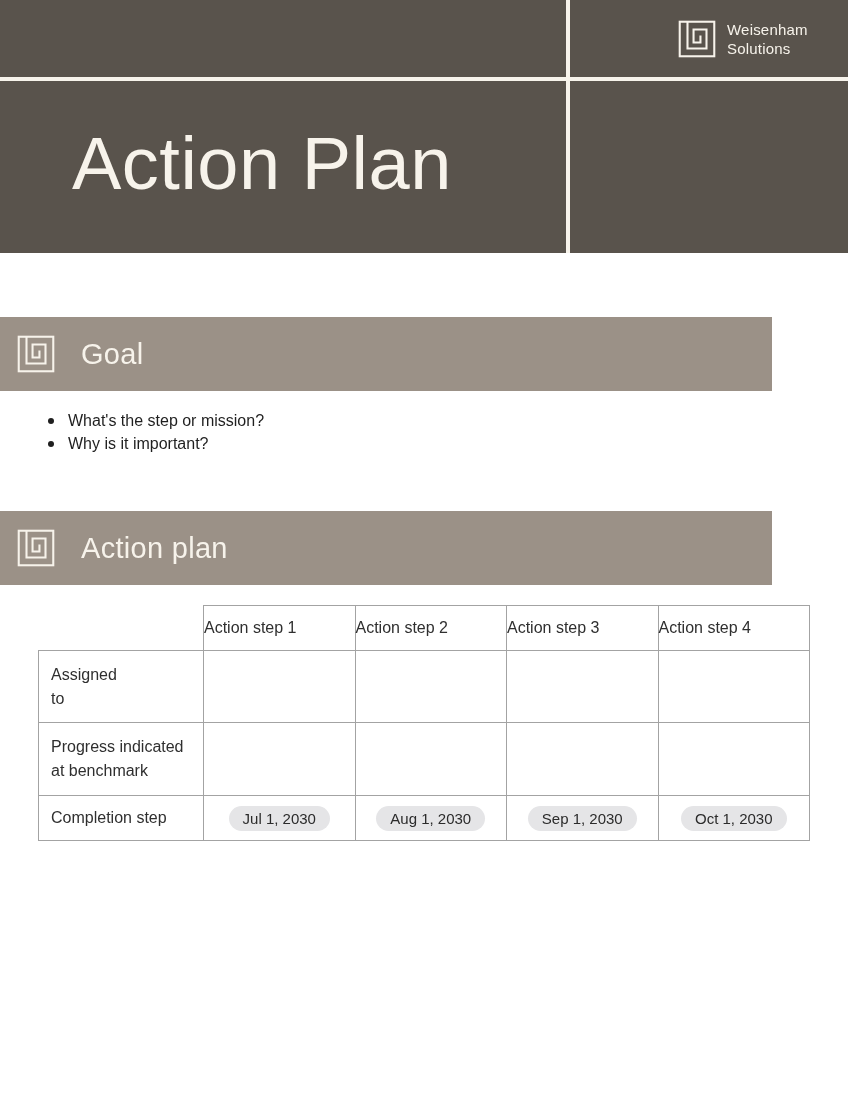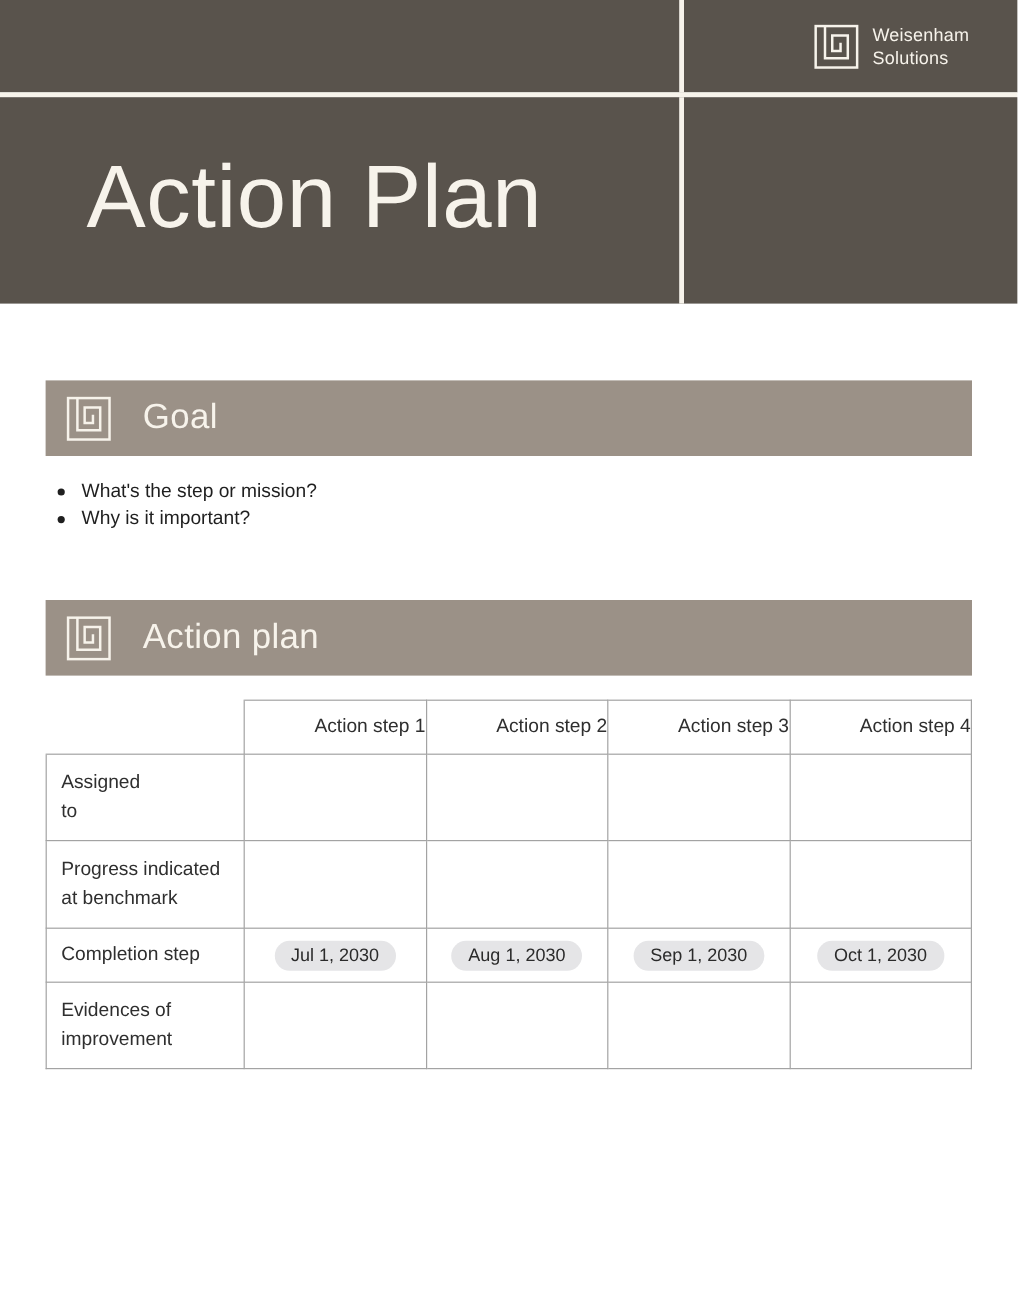--- a/index.html
+++ b/index.html
@@ -36,21 +36,21 @@
     color:var(--cream);font-size:15px;line-height:19px;letter-spacing:.2px;
   }
   .page-title{
     font-size:74px;font-weight:400;color:var(--cream);
     padding-left:72px;letter-spacing:.5px;line-height:1;
     margin-top:-6px;
   }
 
   
   .section-bar{
-    margin-left:38px;width:772px;height:63px;
+    width:772px;height:74px;
     background:var(--bar-taupe);
     display:flex;align-items:center;gap:26px;
     padding-left:17px;
   }
   .section-bar .logo-mark svg{width:38px;height:38px;}
   .section-title{color:var(--cream);font-size:29px;font-weight:400;letter-spacing:.3px;}
   .goal-bar{margin-top:64px;}
   .action-bar{margin-top:56px;}
 
   
@@ -64,21 +64,21 @@
     margin:20px 0 0 38px;width:772px;
     border-collapse:collapse;table-layout:fixed;
   }
   .plan-table col.c0{width:165px;}
   .plan-table th,.plan-table td{
     border:1px solid var(--border-gray);
     font-weight:400;font-size:16px;color:#2f2f2f;
     vertical-align:middle;
   }
   .plan-table th.corner{border-top:none;border-left:none;background:var(--page-bg);}
-  .plan-table thead th{text-align:right;}
+  .plan-table thead th{text-align:left;}
   .plan-table th.rlabel{text-align:left;padding-left:12px;line-height:24px;}
   .plan-table td{text-align:center;}
   tr.r-head{height:45px;}
   tr.r-tall{height:72px;}
   tr.r-short{height:45px;}
   tr.r-tall2{height:73px;}
   .pill{
     display:inline-block;background:var(--pill-bg);
     border-radius:14px;padding:4px 14px;font-size:15px;color:#2b2b2b;
     border:none;font-family:inherit;cursor:pointer;
@@ -189,25 +189,17 @@
           <td>
             <span class="pill">Aug 1, 2030</span>
           </td>
           <td>
             <span class="pill">Sep 1, 2030</span>
           </td>
           <td>
             <span class="pill">Oct 1, 2030</span>
           </td>
         </tr>
-        <tr class="r-tall">
-          <th class="rlabel pre">Evidences of
-improvement</th>
-          <td></td>
-          <td></td>
-          <td></td>
-          <td></td>
-        </tr>
       </tbody>
     </table>
 
   </main>
 </div>
 
 </body></html>

